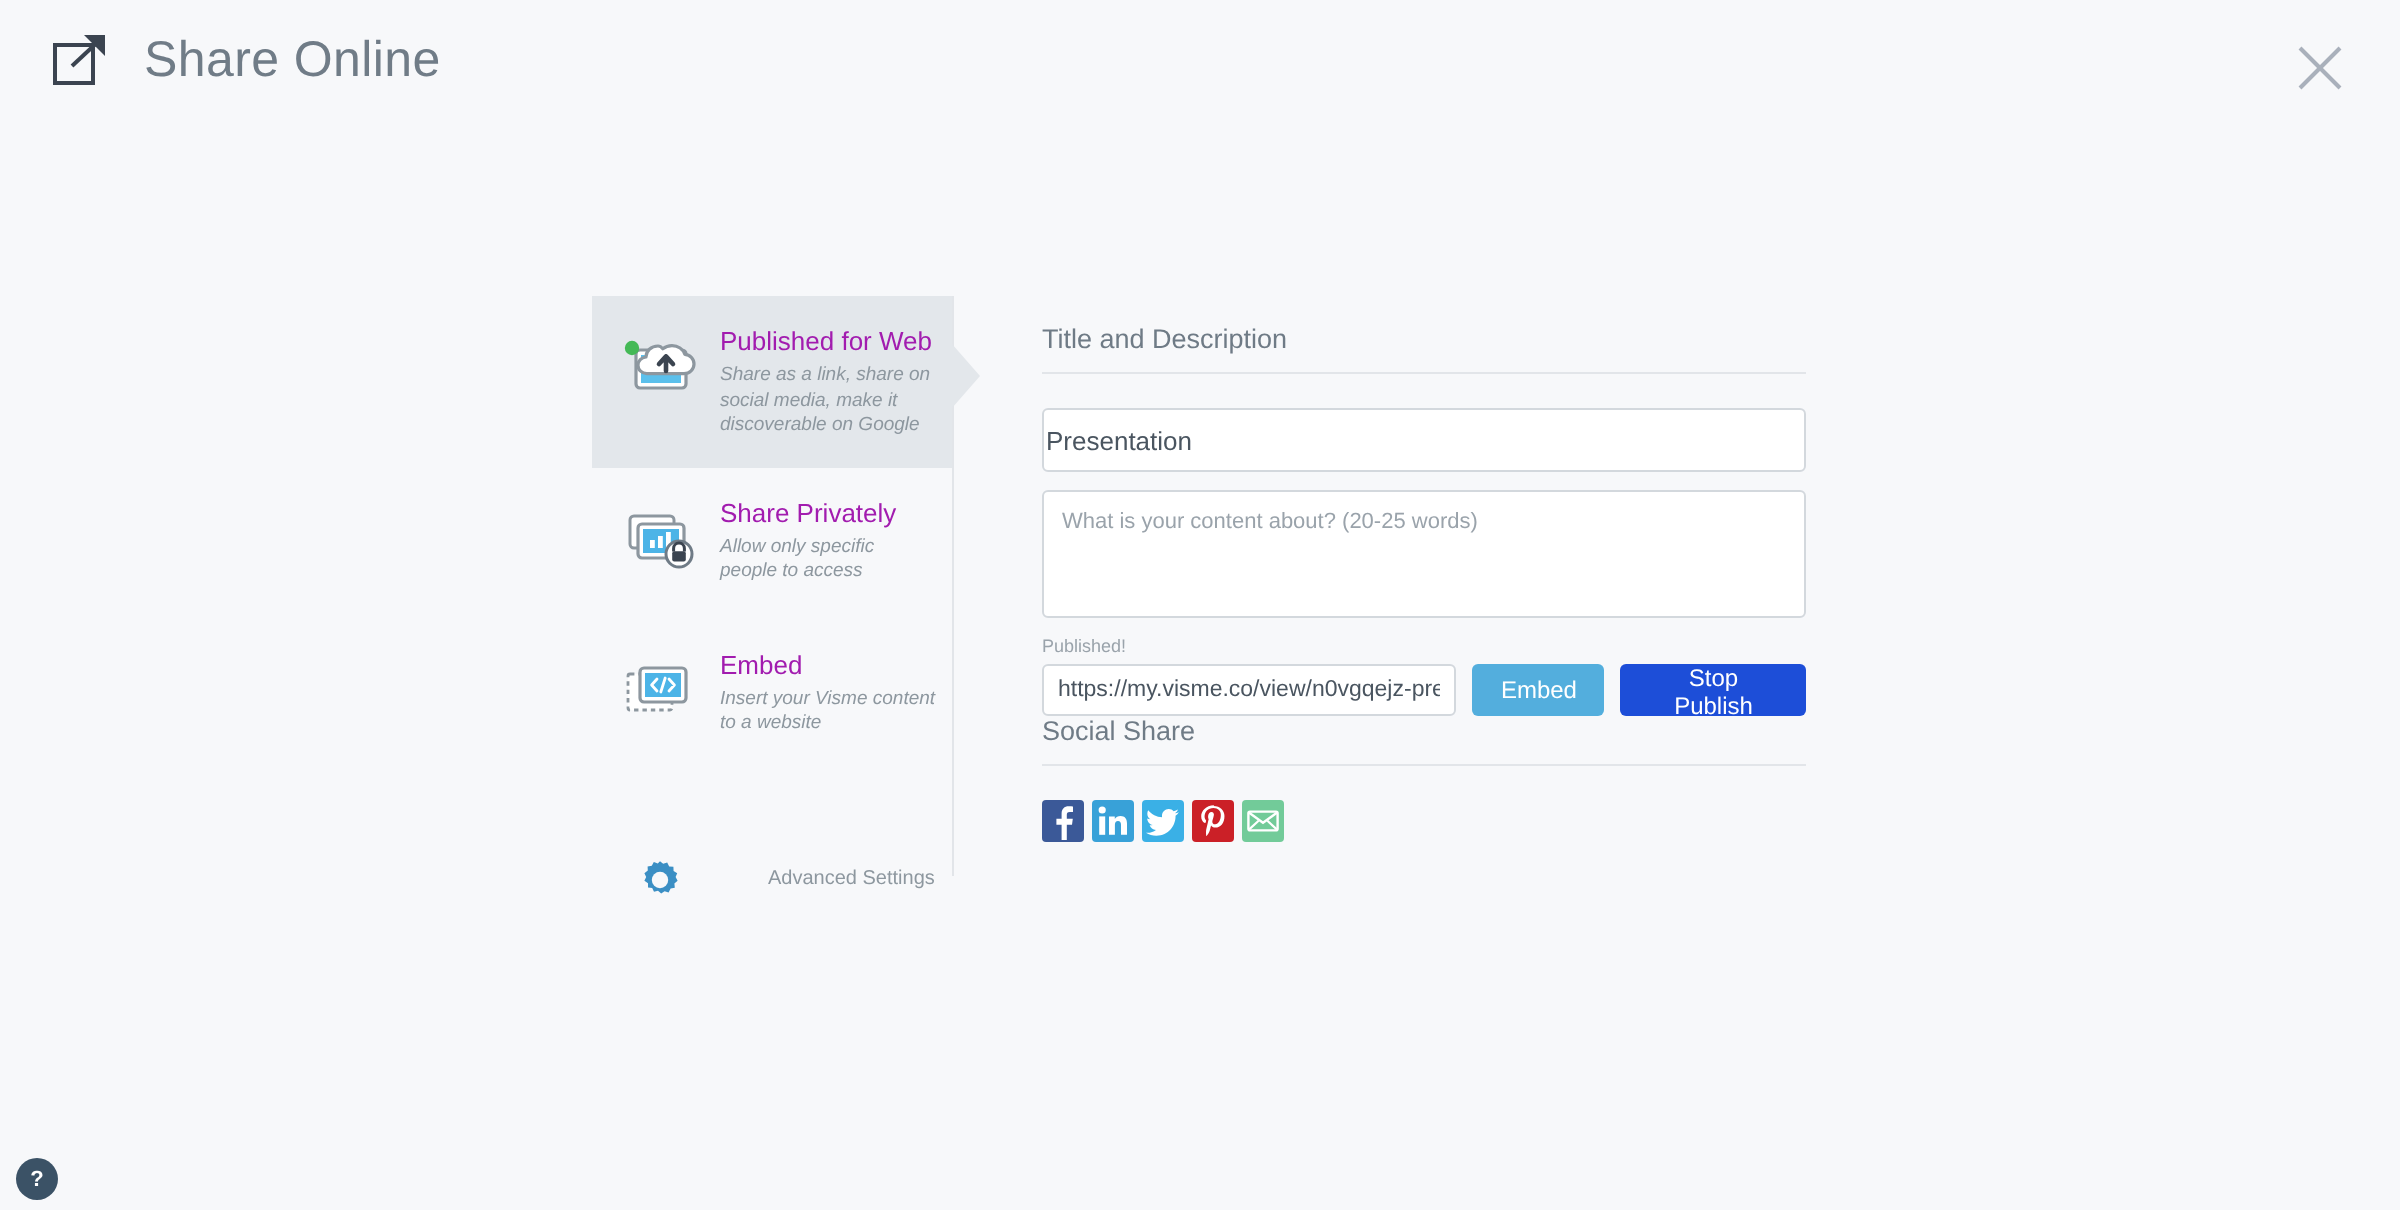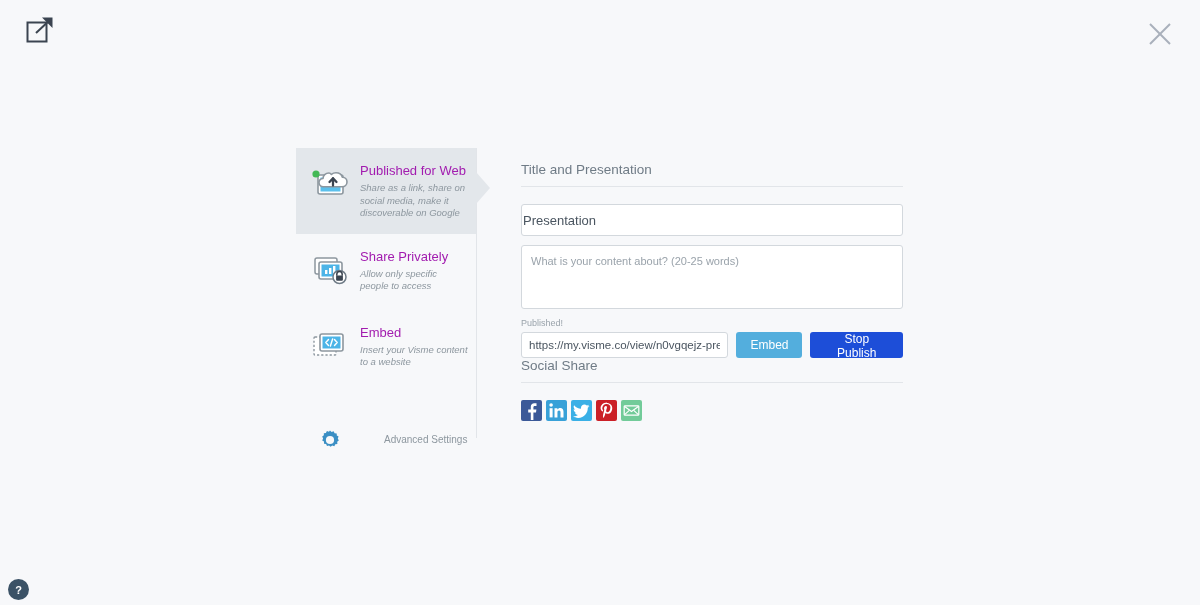--- a/index.html
+++ b/index.html
@@ -142,20 +142,21 @@
 
   <div class="header">
     <div class="header-left">
       <span class="share-icon">
         <svg width="32" height="32" viewBox="0 0 32 32">
           <rect x="3.5" y="8.5" width="19" height="19" fill="none" stroke="#3b4450" stroke-width="2"></rect>
           <line x1="12" y1="19" x2="27" y2="5" stroke="#3b4450" stroke-width="2"></line>
           <polygon points="28.5,3.5 28.5,14 18,3.5" fill="#3b4450"></polygon>
         </svg>
       </span>
+      <span class="header-title">Share Online</span>
     </div>
     <div class="close-btn">
       <span>
         <svg width="26" height="26" viewBox="0 0 26 26">
           <line x1="3" y1="3" x2="23" y2="23" stroke="#a9b0bb" stroke-width="2"></line>
           <line x1="23" y1="3" x2="3" y2="23" stroke="#a9b0bb" stroke-width="2"></line>
         </svg>
       </span>
     </div>
   </div>
@@ -224,21 +225,21 @@
             <circle cx="11" cy="11" r="4.1" fill="#f7f8fa"></circle>
           </svg>
         </div>
         <div class="nav-label-plain">Advanced Settings</div>
       </div>
 
     </div>
 
     <div class="panel">
 
-      <div class="section-head">Title and Presentation</div>
+      <div class="section-head">Title and Description</div>
 
       <input class="title-input" type="text" value="Presentation" style="">
 
       <textarea class="desc-input" placeholder="What is your content about? (20-25 words)" style=""></textarea>
 
       <div class="published-label">Published!</div>
 
       <div class="url-row">
         <input class="url-input" type="text" value="https://my.visme.co/view/n0vgqejz-presenta" style="">
         <button class="btn btn-view">Embed</button>

